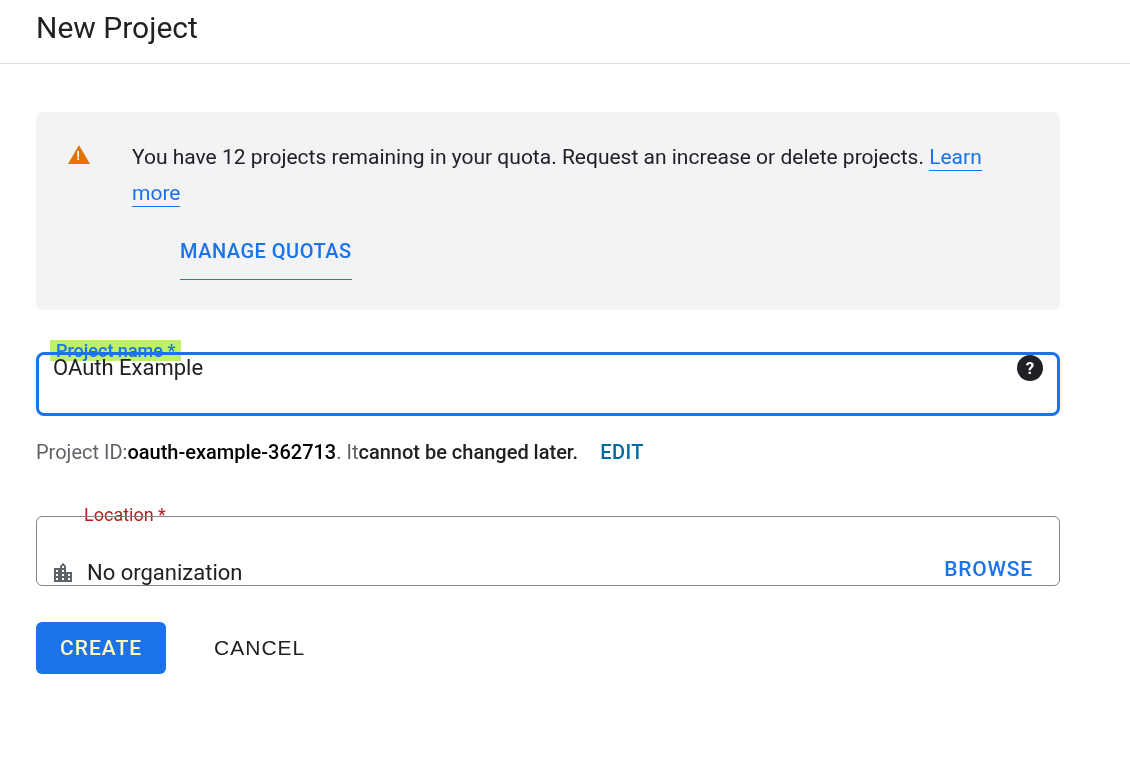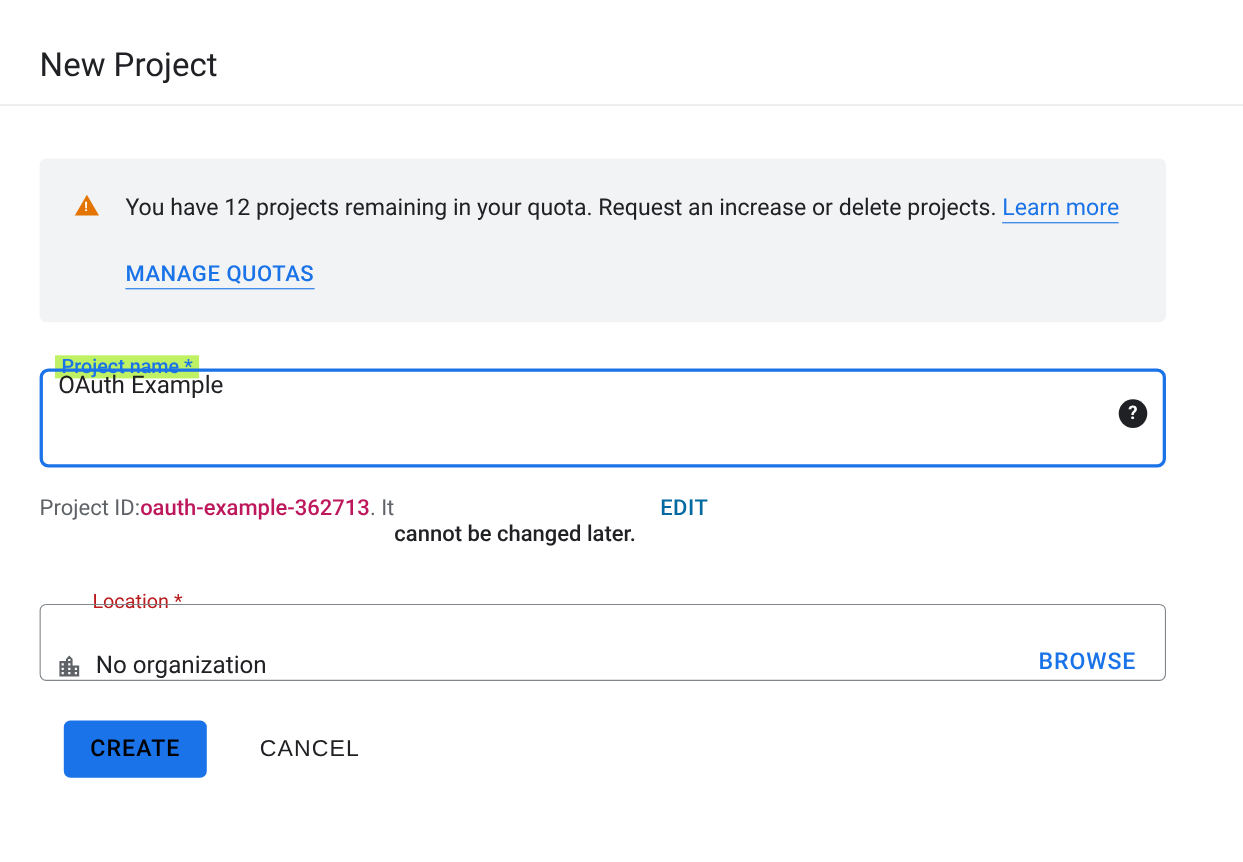--- a/index.html
+++ b/index.html
@@ -9,36 +9,35 @@
     }
     body {
       font-family: Roboto, Arial, sans-serif;
       background: #fff;
       color: #202124;
       width: 1130px;
     }
     .header {
       padding: 10px 36px 18px;
       border-bottom: 1px solid #e0e0e0;
-      margin-top: 32px;
     }
     .header h1 {
       font-size: 30px;
       font-weight: 400;
       color: #202124;
     }
     .content {
       padding: 48px 36px 24px;
     }
     .quota-banner {
       background: #f1f3f4;
       border-radius: 6px;
       padding: 28px 32px 30px;
       display: flex;
-      gap: 24px;
+      gap: 42px;
       align-items: flex-start;
       max-width: 1024px;
     }
     .warning-icon {
       width: 0;
       height: 0;
       border-left: 11px solid transparent;
       border-right: 11px solid transparent;
       border-bottom: 19px solid #e37400;
       margin-top: 5px;
@@ -66,39 +65,39 @@
       padding-bottom: 1px;
       cursor: pointer;
     }
     .manage-quotas-link {
       color: #1a73e8;
       font-size: 20px;
       font-weight: 500;
       letter-spacing: 0.5px;
       text-decoration: none;
       border-bottom: 1px solid #1a73e8;
-      padding-bottom: 2px;
+      padding-bottom: 16px;
       margin-top: 28px;
       display: inline-block;
       cursor: pointer;
+      margin-left: 48px;
     }
     .form-field {
       margin-top: 42px;
       position: relative;
       max-width: 1024px;
     }
     .field-outline-focused {
       border: 3px solid #1a73e8;
       border-radius: 8px;
       padding: 0 14px;
       display: flex;
-      align-items: flex-end;
-      height: 90px;
-      position: relative;
-      flex-direction: column;
+      align-items: flex-start;
+      height: 64px;
+      position: relative;
     }
     .field-label-focused {
       position: absolute;
       top: -12px;
       left: 14px;
       background: #bef264;
       padding: 0 6px;
       color: #1a73e8;
       font-size: 18px;
       font-weight: 500;
@@ -124,31 +123,30 @@
       font-size: 17px;
       font-weight: bold;
       flex-shrink: 0;
       cursor: pointer;
     }
     .project-id-row {
       margin-top: 24px;
       font-size: 20px;
       color: #5f6368;
       display: flex;
-      align-items: flex-start;
+      align-items: flex-end;
       flex-wrap: wrap;
     }
     .project-id-value {
       font-weight: 500;
-      color: #be185d;
+      color: #000000;
     }
     .cannot-change {
       font-weight: 500;
       color: #202124;
-      margin-top: 24px;
     }
     .edit-link {
       color: #0369a1;
       font-weight: 500;
       letter-spacing: 0.5px;
       margin-left: 22px;
       cursor: pointer;
     }
     .location-field {
       margin-top: 52px;
@@ -198,30 +196,29 @@
       padding-left: 16px;
     }
     .button-row {
       margin-top: 36px;
       display: flex;
       gap: 48px;
       align-items: center;
     }
     .create-button {
       background: #1a73e8;
-      color: #000000;
+      color: #fef9c3;
       font-size: 21px;
       font-weight: 500;
       letter-spacing: 1px;
       padding: 14px 24px;
       border-radius: 6px;
       border: none;
       cursor: pointer;
       font-family: inherit;
-      margin-left: 22px;
     }
     .cancel-button {
       background: none;
       border: none;
       color: #202124;
       font-size: 21px;
       font-weight: 500;
       letter-spacing: 1px;
       cursor: pointer;
       font-family: Liberation Sans, sans-serif;

